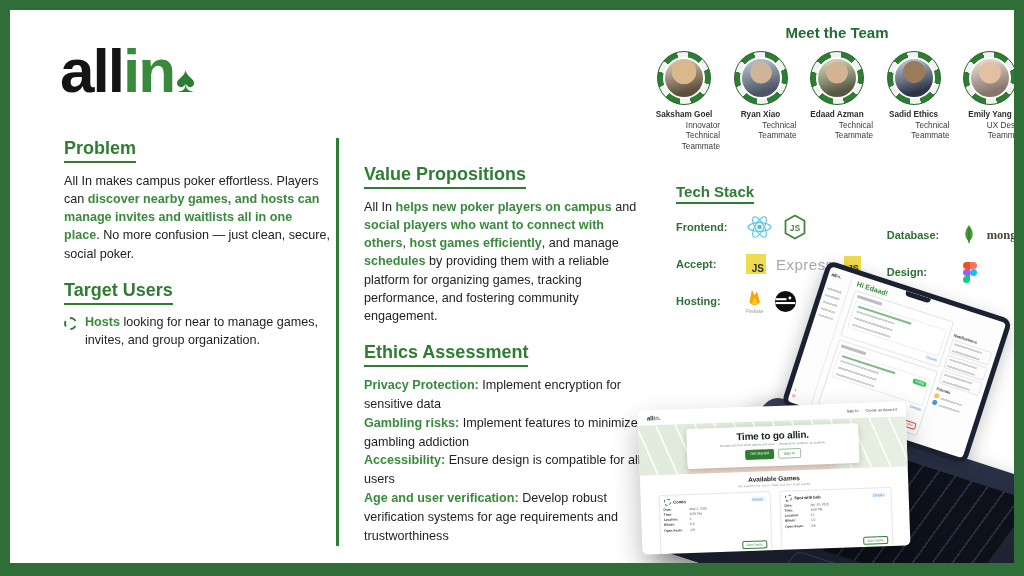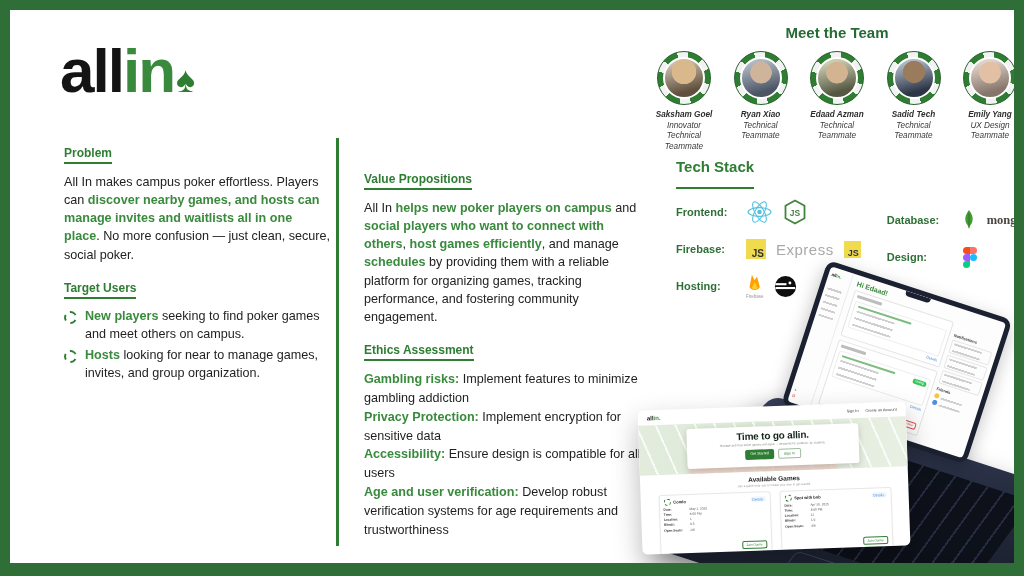--- a/index.html
+++ b/index.html
@@ -8,47 +8,47 @@
         font-family:"Liberation Sans",sans-serif;color:#1f1f1f;}
   
   .logo{position:absolute;left:50px;top:30px;font-size:62px;font-weight:800;letter-spacing:-2px;line-height:1;}
   .logo .lg-black{color:#141414;}
   .logo .lg-green{color:#3a8a3d;}
   .logo .lg-spade{color:#2e7d32;font-size:36px;letter-spacing:0;margin-left:2px;}
   
   .left-col{position:absolute;left:54px;top:120px;width:266px;}
   .mid-col{position:absolute;left:354px;top:146px;width:280px;}
   .divider{position:absolute;left:326px;top:128px;width:2.5px;height:408px;background:#2e7d32;}
-  h2.sec{font-size:12px;margin:16px 0 9px 0;font-weight:bold;}
+  h2.sec{font-size:18px;margin:8px 0 9px 0;font-weight:bold;}
   h2.sec span{color:#2e7d32;border-bottom:2px solid #2e7d32;padding-bottom:2px;display:inline-block;}
   .body-txt{font-size:12.6px;line-height:1.44;margin:0 0 17px 0;color:#222;}
   .g{color:#3a8a3d;font-weight:bold;}
   .tu-item{display:flex;gap:8px;font-size:12.6px;line-height:1.42;margin-bottom:4px;}
   .chip-bullet{flex:0 0 auto;width:9px;height:9px;border:2px dashed #2e7d32;border-radius:50%;margin-top:3px;}
   .ethics-p{font-size:12.6px;line-height:1.5;margin:0;}
   
   .team{position:absolute;left:638px;top:14px;width:378px;}
   .team-title{text-align:center;font-size:15px;font-weight:bold;color:#256b33;margin:0 0 10px 0;}
   .team-row{display:flex;justify-content:space-between;}
-  .member{width:72px;text-align:center;font-style:italic;}
+  .member{width:72px;text-align:center;}
   .chip{width:54px;height:54px;margin:0 auto;border-radius:50%;
         background:repeating-conic-gradient(from 10deg,#2e7d32 0deg 34deg,#f2f2f2 34deg 60deg);
         border:1.5px solid #27632d;display:flex;align-items:center;justify-content:center;box-sizing:border-box;}
   .photo{width:38px;height:38px;border-radius:50%;border:2px solid #fff;box-sizing:content-box;}
   .m1{background:radial-gradient(circle at 50% 34%,#d9b98c 0 38%,transparent 40%),linear-gradient(165deg,#cdbfae 15%,#5f4f3c 80%);}
   .m2{background:radial-gradient(circle at 50% 36%,#cdb49b 0 34%,transparent 36%),linear-gradient(165deg,#aeb8c4 15%,#4c5564 80%);}
   .m3{background:radial-gradient(circle at 50% 36%,#d3b492 0 34%,transparent 36%),linear-gradient(165deg,#c8cbae 15%,#565843 80%);}
   .m4{background:radial-gradient(circle at 50% 34%,#9a7b5c 0 34%,transparent 36%),linear-gradient(165deg,#aeb7c6 15%,#2c3545 80%);}
   .m5{background:radial-gradient(circle at 50% 36%,#e3c0a4 0 34%,transparent 36%),linear-gradient(165deg,#ded2c8 15%,#86756a 80%);}
   .m-name{font-size:8.2px;line-height:1.3;color:#2d2d2d;margin-top:5px;font-weight:bold;}
-  .m-role{font-size:8.2px;line-height:1.3;color:#3b3b3b;}
+  .m-role{font-size:8.2px;line-height:1.3;color:#3b3b3b;text-align:right;}
   
   .tech{position:absolute;left:666px;top:148px;width:352px;}
   .tech h2{font-size:15px;margin:0 0 10px 0;}
-  .tech h2 span{color:#2e7d32;border-bottom:2px solid #2e7d32;padding-bottom:12px;display:inline-block;}
+  .tech h2 span{color:#2e7d32;border-bottom:2px solid #2e7d32;padding-bottom:2px;display:inline-block;margin-top:25px;}
   .tech-cols{display:flex;gap:26px;}
   .tech-row{display:flex;align-items:center;gap:10px;margin-bottom:11px;min-height:26px;}
   .tech-label{font-size:11px;font-weight:bold;color:#2e6f35;width:60px;flex:0 0 auto;}
   .tech-label.w70{width:66px;}
   .js-badge{width:20px;height:20px;background:#f0db4f;position:relative;flex:0 0 auto;}
   .js-badge span{position:absolute;right:2px;bottom:0;font-size:10px;font-weight:bold;color:#323330;}
   .js-badge.sm{width:17px;height:17px;}
   .js-badge.sm span{font-size:9px;}
   .express-word{font-size:15px;color:#a9a9a9;letter-spacing:.5px;}
   .fb-wrap{display:flex;flex-direction:column;align-items:center;gap:1px;}
@@ -153,37 +153,33 @@
   </div>
 
   <div class="left-col">
     <h2 class="sec"><span>Problem</span></h2>
 
     <p class="body-txt"><span>All In makes campus poker effortless. Players can </span><span class="g">discover nearby games, and hosts can manage invites and waitlists all in one place</span><span>. No more confusion — just clean, secure, social poker.</span></p>
 
     <h2 class="sec"><span>Target Users</span></h2>
     <div class="tu-item">
       <span class="chip-bullet"></span>
-      <span><span class="g">New players</span><span> seeking to find poker games and meet others on campus.</span></span>
-    </div>
-    <div class="tu-item">
-      <span class="chip-bullet"></span>
       <span><span class="g">Hosts</span><span> looking for near to manage games, invites, and group organization.</span></span>
     </div>
   </div>
 
   <div class="divider"></div>
 
   <div class="mid-col">
     <h2 class="sec"><span>Value Propositions</span></h2>
     <p class="body-txt"><span>All In </span><span class="g">helps new poker players on campus</span><span> and </span><span class="g">social players who want to connect with others</span><span>, </span><span class="g">host games efficiently</span><span>, and manage </span><span class="g">schedules</span><span> by providing them with a reliable platform for organizing games, tracking performance, and fostering community engagement.</span></p>
 
     <h2 class="sec" style="margin-top:6px;"><span>Ethics Assessment</span></h2>
+    <p class="ethics-p"><span class="g">Privacy Protection:</span><span> Implement encryption for sensitive data</span></p>
     <p class="ethics-p"><span class="g">Gambling risks:</span><span> Implement features to minimize gambling addiction</span></p>
-    <p class="ethics-p"><span class="g">Privacy Protection:</span><span> Implement encryption for sensitive data</span></p>
     <p class="ethics-p"><span class="g">Accessibility:</span><span> Ensure design is compatible for all users</span></p>
     <p class="ethics-p"><span class="g">Age and user verification:</span><span> Develop robust verification systems for age requirements and trustworthiness</span></p>
   </div>
 
   <div class="team">
     <div class="team-title">Meet the Team</div>
     <div class="team-row">
       <div class="member">
         <div class="chip">
             <div class="photo m1"></div>
@@ -205,21 +201,21 @@
             <div class="photo m3"></div>
           </div>
         <div class="m-name">Edaad Azman</div>
         <div class="m-role">Technical</div>
         <div class="m-role">Teammate</div>
       </div>
       <div class="member">
         <div class="chip">
             <div class="photo m4"></div>
           </div>
-        <div class="m-name">Sadid Tech</div>
+        <div class="m-name">Sadid Ethics</div>
         <div class="m-role">Technical</div>
         <div class="m-role">Teammate</div>
       </div>
       <div class="member">
         <div class="chip">
             <div class="photo m5"></div>
           </div>
         <div class="m-name">Emily Yang</div>
         <div class="m-role">UX Design</div>
         <div class="m-role">Teammate</div>
@@ -240,21 +236,21 @@
                 <ellipse rx="10.5" ry="4" transform="rotate(60)"></ellipse>
                 <ellipse rx="10.5" ry="4" transform="rotate(120)"></ellipse>
               </g>
             </svg>
           <svg class="icon-node" viewBox="0 0 24 26">
               <path d="M12 1.5 L21.5 6.8 V19.2 L12 24.5 L2.5 19.2 V6.8 Z" fill="none" stroke="#43853d" stroke-width="1.8"></path>
               <text x="12" y="16.5" text-anchor="middle" font-size="8.5" font-weight="bold" fill="#43853d" font-family="Liberation Sans, sans-serif">JS</text>
             </svg>
         </div>
         <div class="tech-row">
-          <span class="tech-label">Firebase:</span>
+          <span class="tech-label">Accept:</span>
           <span class="js-badge">
               <span>JS</span>
             </span>
           <span class="express-word">Express</span>
           <span class="js-badge sm">
               <span>JS</span>
             </span>
         </div>
         <div class="tech-row">
           <span class="tech-label">Hosting:</span>

